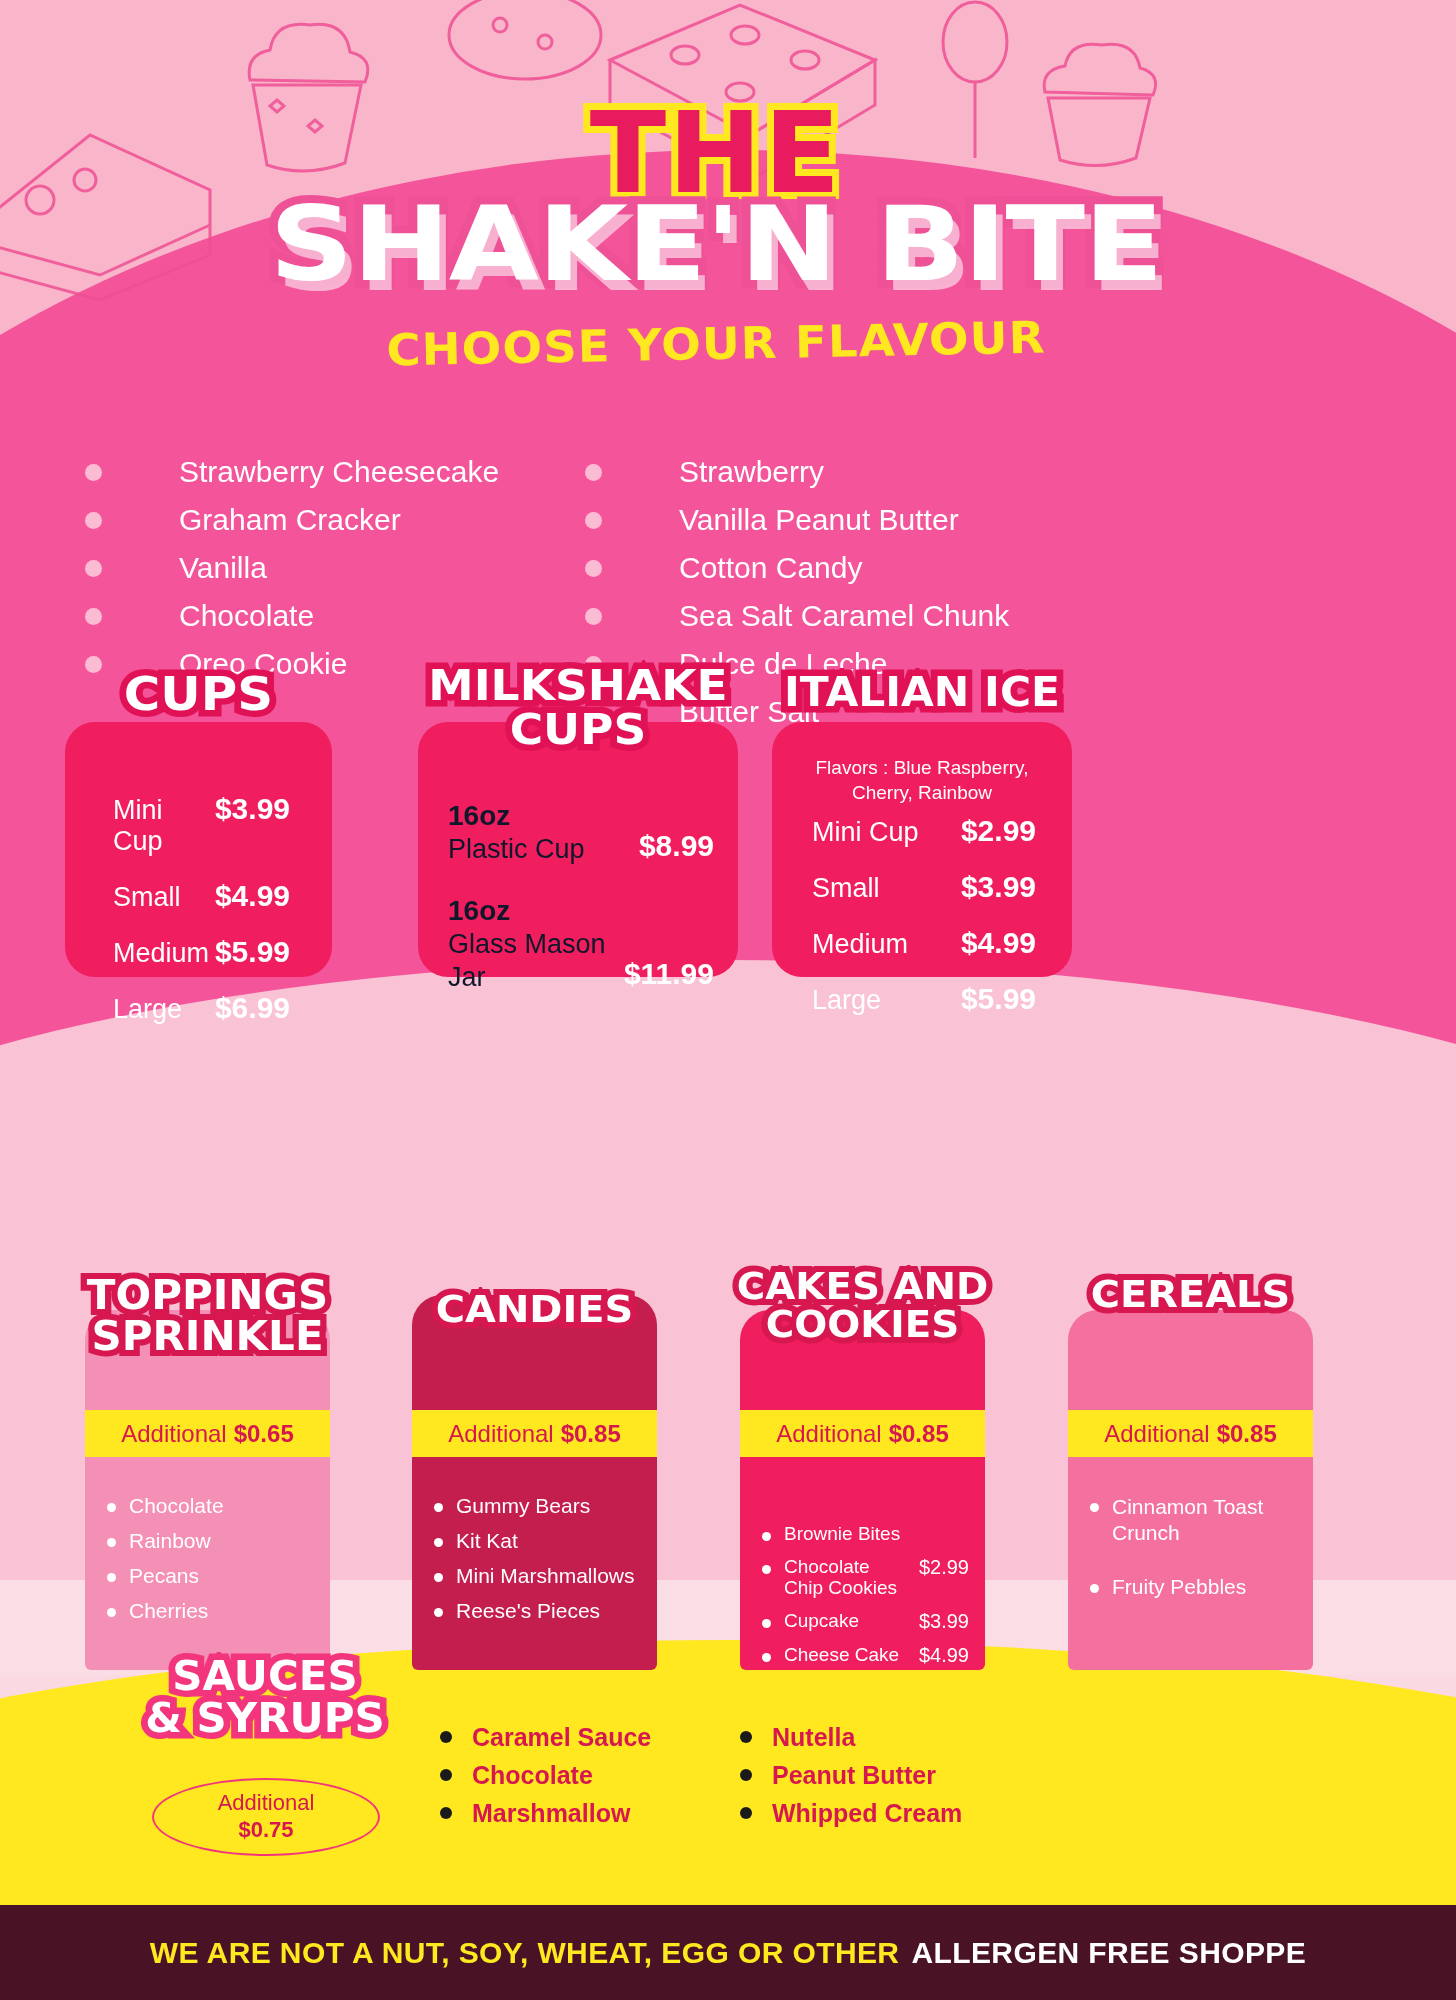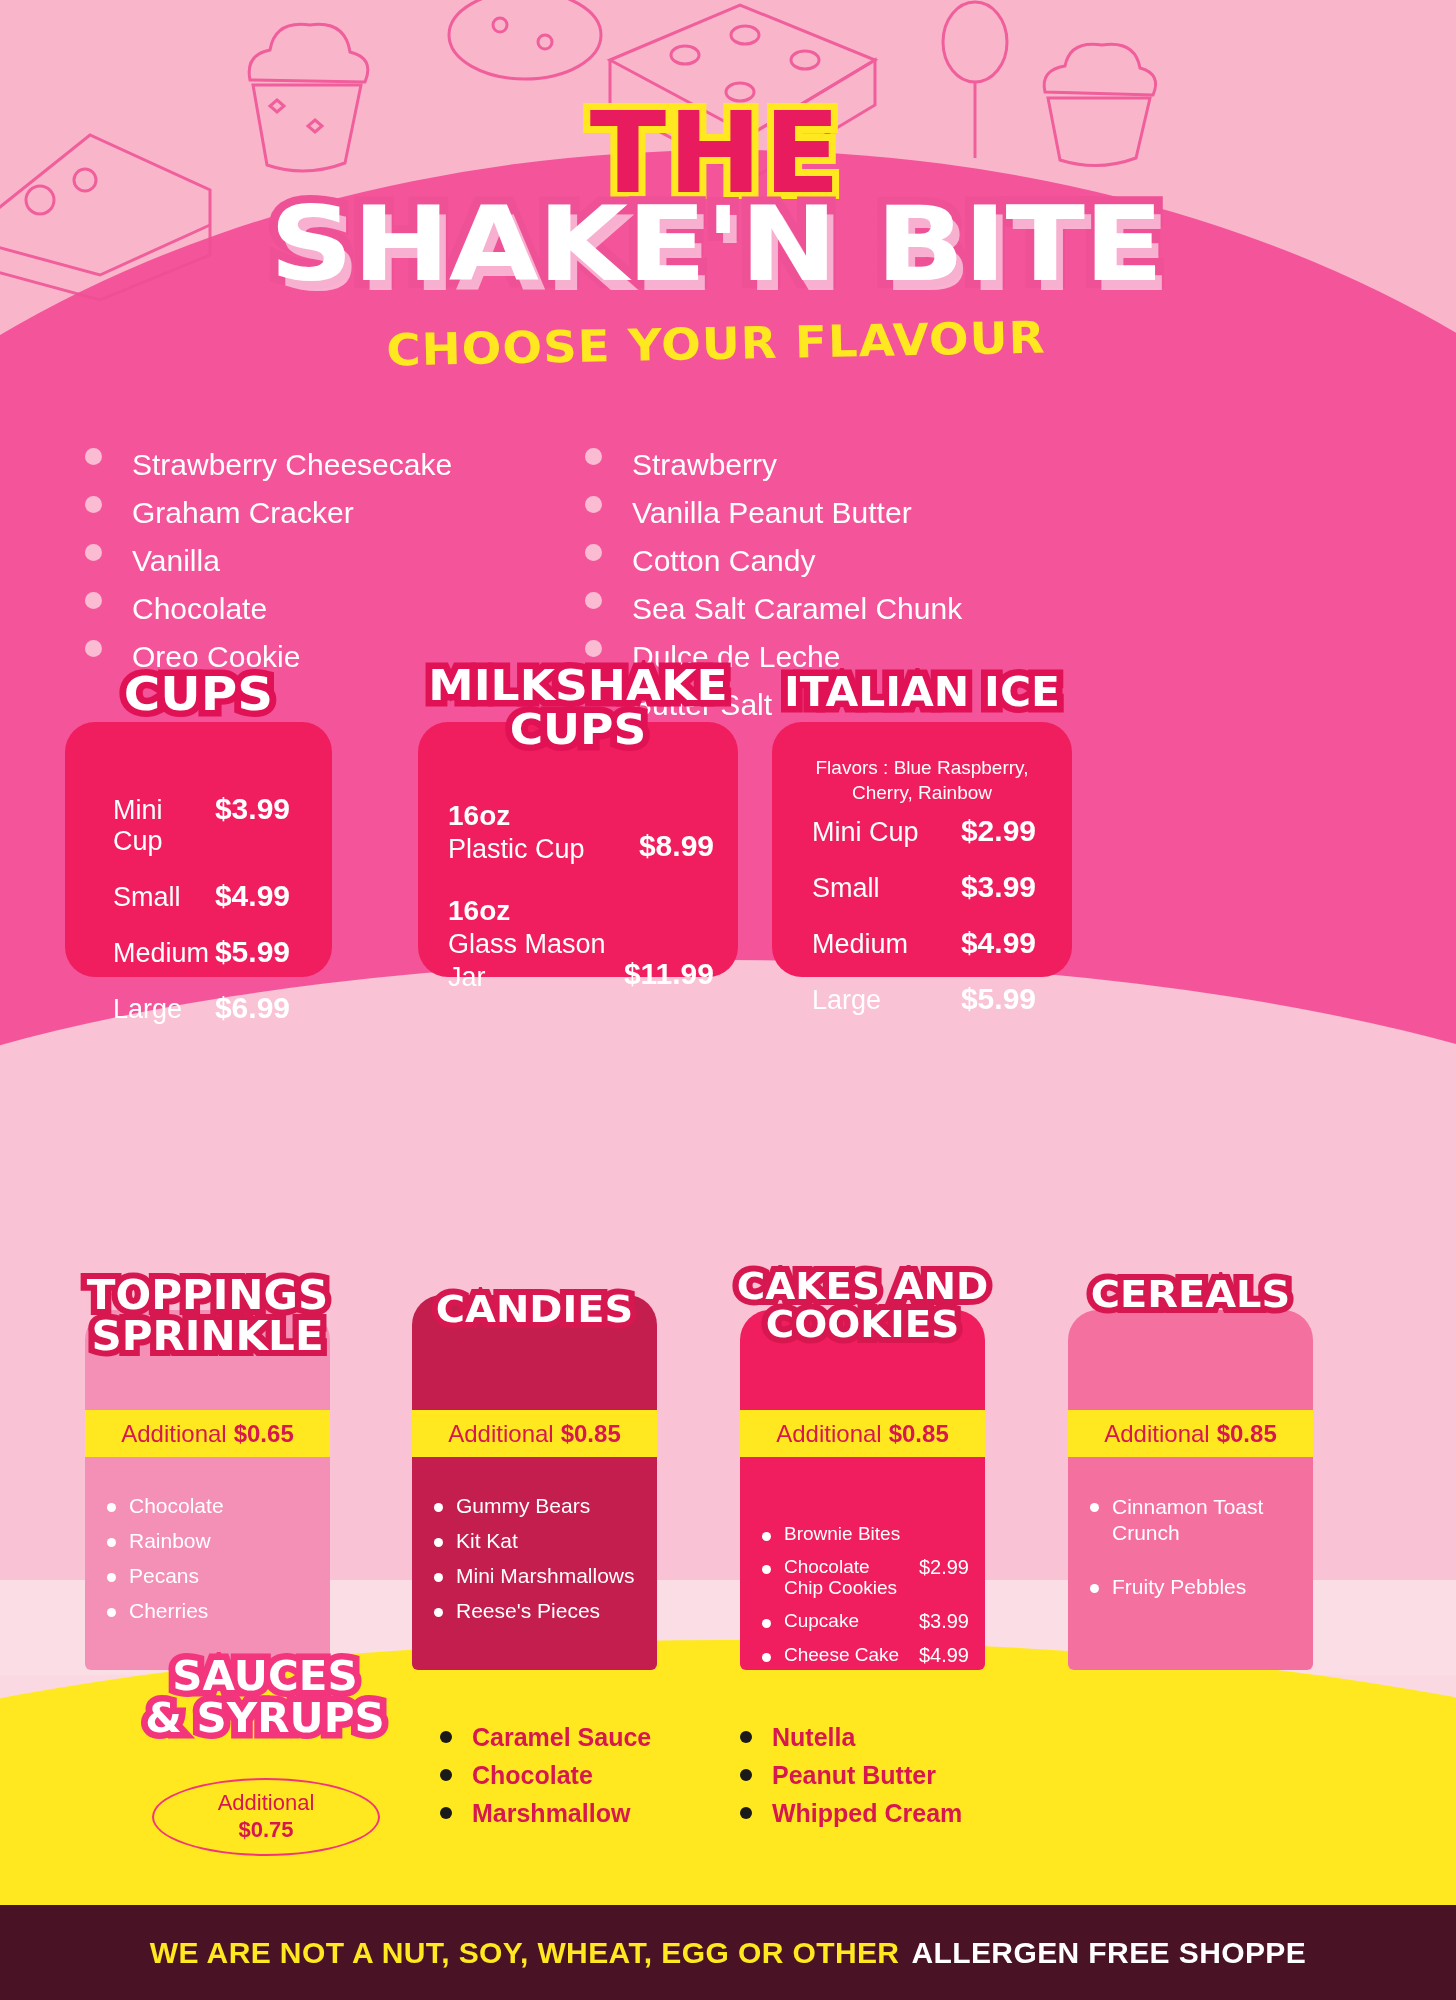--- a/index.html
+++ b/index.html
@@ -52,21 +52,21 @@
     display:block; margin-top:22px;
     font-family:"DejaVu Sans", sans-serif; font-weight:bold;
     font-size:44px; color:#ffe81f; letter-spacing:1px;
     transform:scaleX(1.06) rotate(-1.2deg);
   }
 
   
   .flav-wrap { position:absolute; left:0; top:448px; width:1456px; display:flex; padding-left:85px; }
   .flav-col { width:470px; }
   .flav-col.right { padding-left:30px; }
-  .flav { display:flex; height:48px; color:#fff; font-size:30px; }
+  .flav { display:flex; align-items:center; height:48px; color:#fff; font-size:30px;gap:47px; }
   .dot { width:17px; height:17px; border-radius:50%; background:#fbbcd3; margin-right:30px; flex:none; }
 
   
   .card { position:absolute; border-radius:30px; background:#f01e5e; }
   .card-ttl {
     position:absolute; left:0; width:100%; text-align:center;
     font-family:"DejaVu Sans", sans-serif; font-weight:bold;
     color:#fff; -webkit-text-stroke:13px #e01255; paint-order:stroke fill;
     transform:scaleX(1.06); line-height:1.02;
   }
@@ -78,21 +78,21 @@
   #cups { left:65px; top:722px; width:267px; height:255px; }
   #cups-ttl { top:-52px; font-size:47px; }
   .cups-rows { position:absolute; left:48px; right:42px; top:70px; }
   .cups-rows .prow { margin-bottom:22px; }
 
   
   #shake { left:418px; top:722px; width:320px; height:255px; }
   #shake-ttl { top:-58px; font-size:43px; }
   .shk-rows { position:absolute; left:30px; right:24px; top:76px; }
   .shk-item { display:flex; align-items:flex-end; margin-bottom:28px; }
-  .shk-left { color:#ffffff; }
+  .shk-left { color:#0f172a; }
   .shk-oz { font-size:28px; font-weight:bold; line-height:1.25; }
   .shk-sub { font-size:27px; line-height:1.2; }
   .shk-pr { color:#fff; font-size:30px; font-weight:bold; margin-left:auto; padding-bottom:2px; }
 
   
   #ice { left:772px; top:722px; width:300px; height:255px; }
   #ice-ttl { top:-50px; font-size:40px; }
   .ice-note {
     position:absolute; left:14px; right:14px; top:34px; text-align:center;
     color:#fff; font-size:19px; line-height:1.3;

